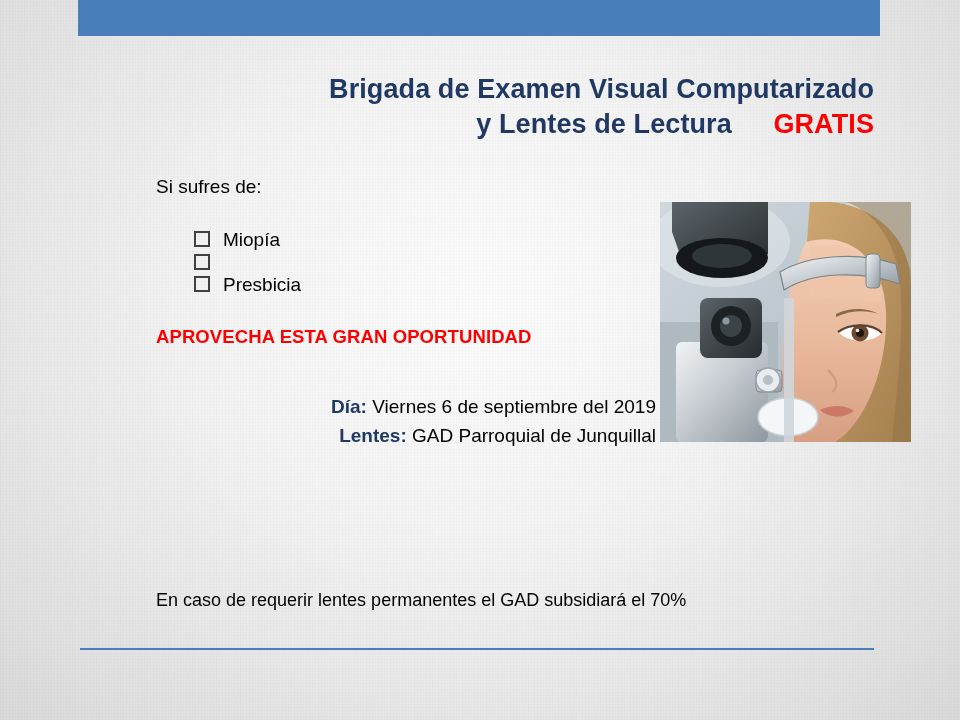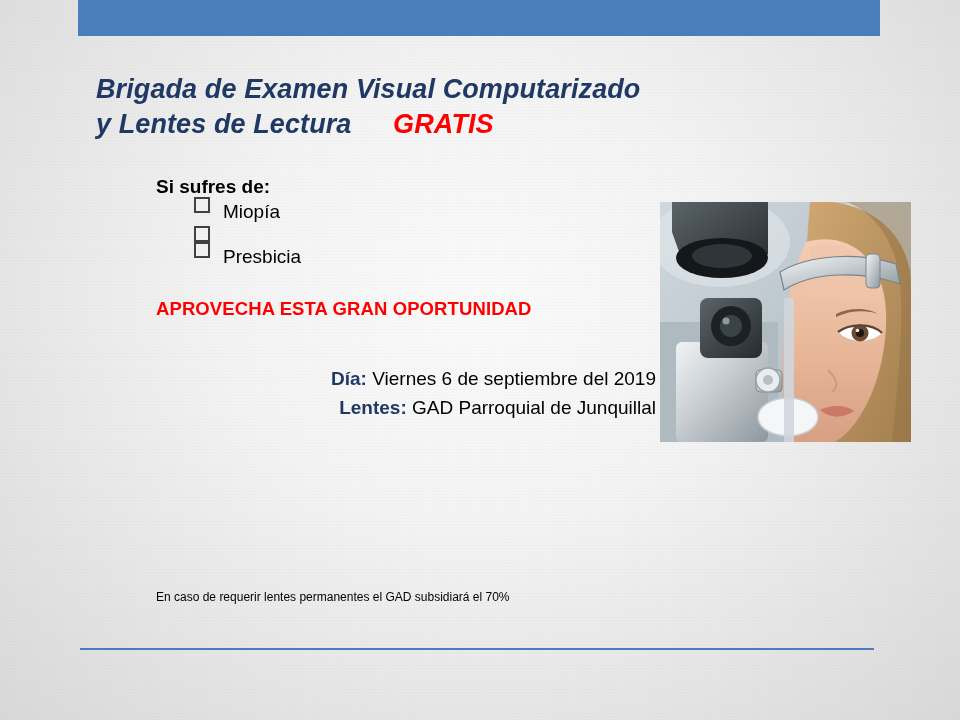--- a/index.html
+++ b/index.html
@@ -33,59 +33,58 @@
   .top-bar {
     position: absolute;
     left: 78px;
     top: 0;
     width: 802px;
     height: 36px;
     background: #4a7ebb;
   }
   .title-block {
     position: absolute;
-    left: 96px;
+    left: 74px;
     top: 72px;
     width: 800px;
-    text-align: left;
+    text-align: right;
     line-height: 1.28;
-    font-style: italic;
   }
   .title-line {
     font-size: 27px;
     font-weight: bold;
     color: #1f3864;
     letter-spacing: 0.1px;
   }
   .title-accent {
     color: #ff0000;
     margin-left: 34px;
   }
   .body-block {
     position: absolute;
     left: 156px;
     top: 176px;
     width: 500px;
   }
   .intro {
     font-size: 19px;
     color: #000000;
-    font-weight: bold;
+    margin-bottom: 28px;
   }
   .bullet-list {
     margin: 0 0 22px 0;
     padding: 0;
     list-style: none;
   }
   .bullet-item {
     font-size: 19px;
     color: #000000;
     line-height: 1.52;
     display: flex;
-    align-items: flex-start;
+    align-items: center;
     padding-left: 38px;
   }
   .bullet-box {
     display: inline-block;
     width: 12px;
     height: 12px;
     border: 2px solid #404040;
     margin-right: 13px;
     flex: 0 0 auto;
     position: relative;
@@ -110,21 +109,21 @@
   }
   .detail-label {
     font-weight: bold;
     color: #1f3864;
   }
   .footnote {
     position: absolute;
     left: 156px;
     top: 590px;
     width: 700px;
-    font-size: 12px;
+    font-size: 18px;
     color: #000000;
   }
   .bottom-rule {
     position: absolute;
     left: 80px;
     top: 648px;
     width: 794px;
     height: 2px;
     background: #4a7ebb;
   }

